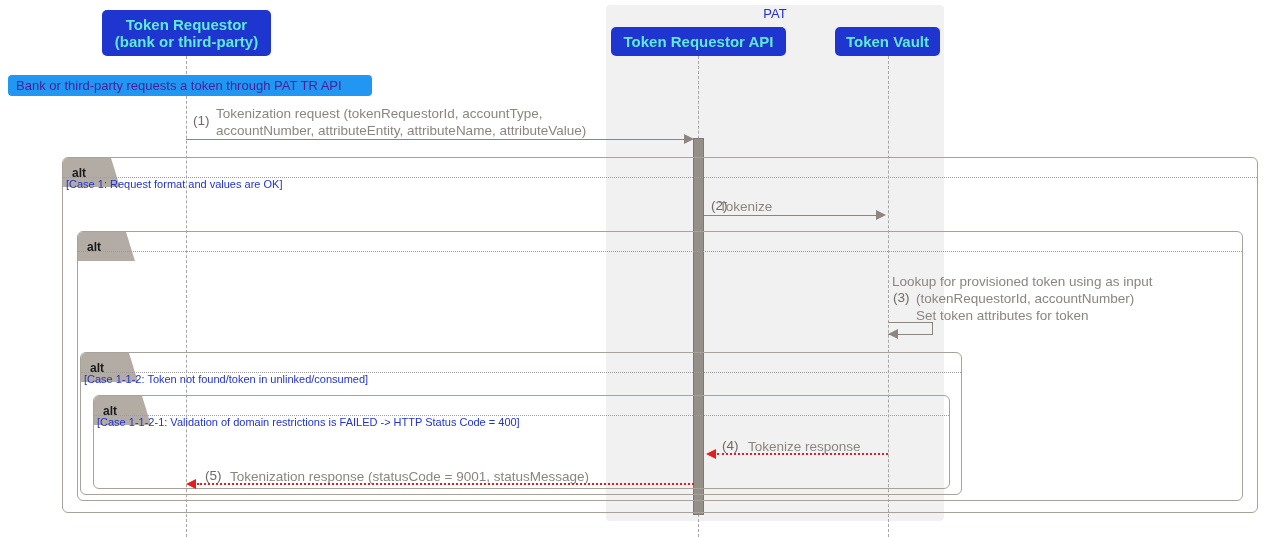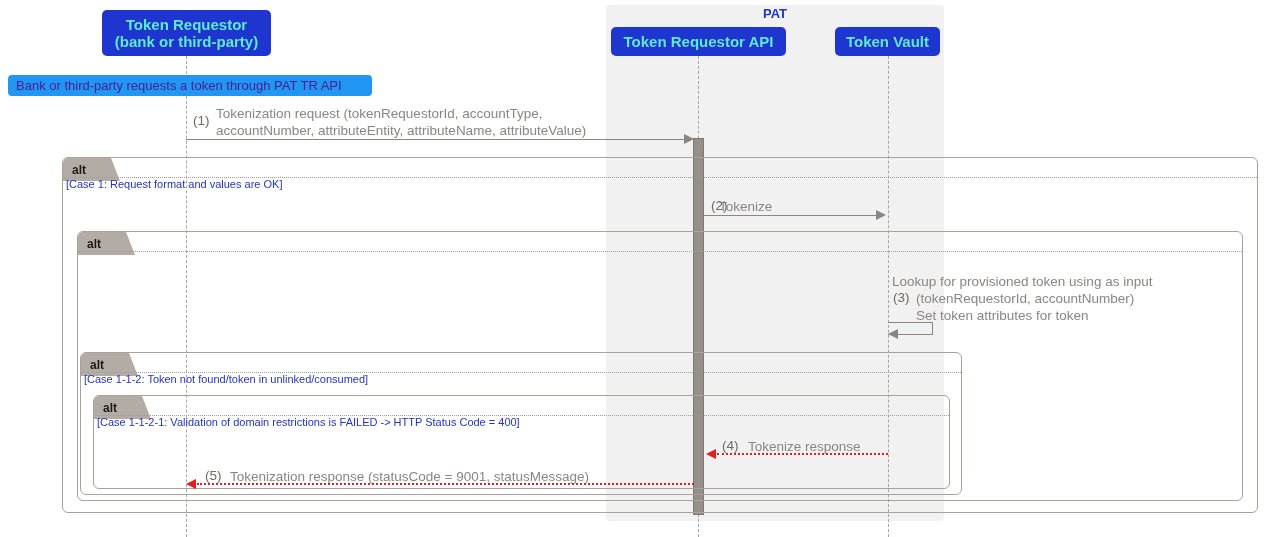--- a/index.html
+++ b/index.html
@@ -13,21 +13,21 @@
 
   
   .group-box{
     position:absolute;
     background:#f1f1f1;
     border-radius:4px;
   }
   .group-title{
     position:absolute;
     color:#2233cc;
-    font-weight:bold;
+    font-weight:normal;
     font-size:13px;
     text-align:center;
     white-space:nowrap;
   }
 
   
   .participant{
     position:absolute;
     background:#1f35cf;
     color:#5eead4;
@@ -74,21 +74,21 @@
   
   .frag{
     position:absolute;
     border:1px solid #a8a29b;
     border-radius:6px;
     box-sizing:border-box;
     background:transparent;
   }
   .frag-tab{
     position:absolute;
-    height:23px;
+    height:29px;
     background:#b3aca4;
     color:#1a1a1a;
     font-size:12px;
     font-weight:bold;
     display:flex;
     align-items:center;
     padding-left:9px;
     box-sizing:border-box;
     border-top-left-radius:5px;
     

